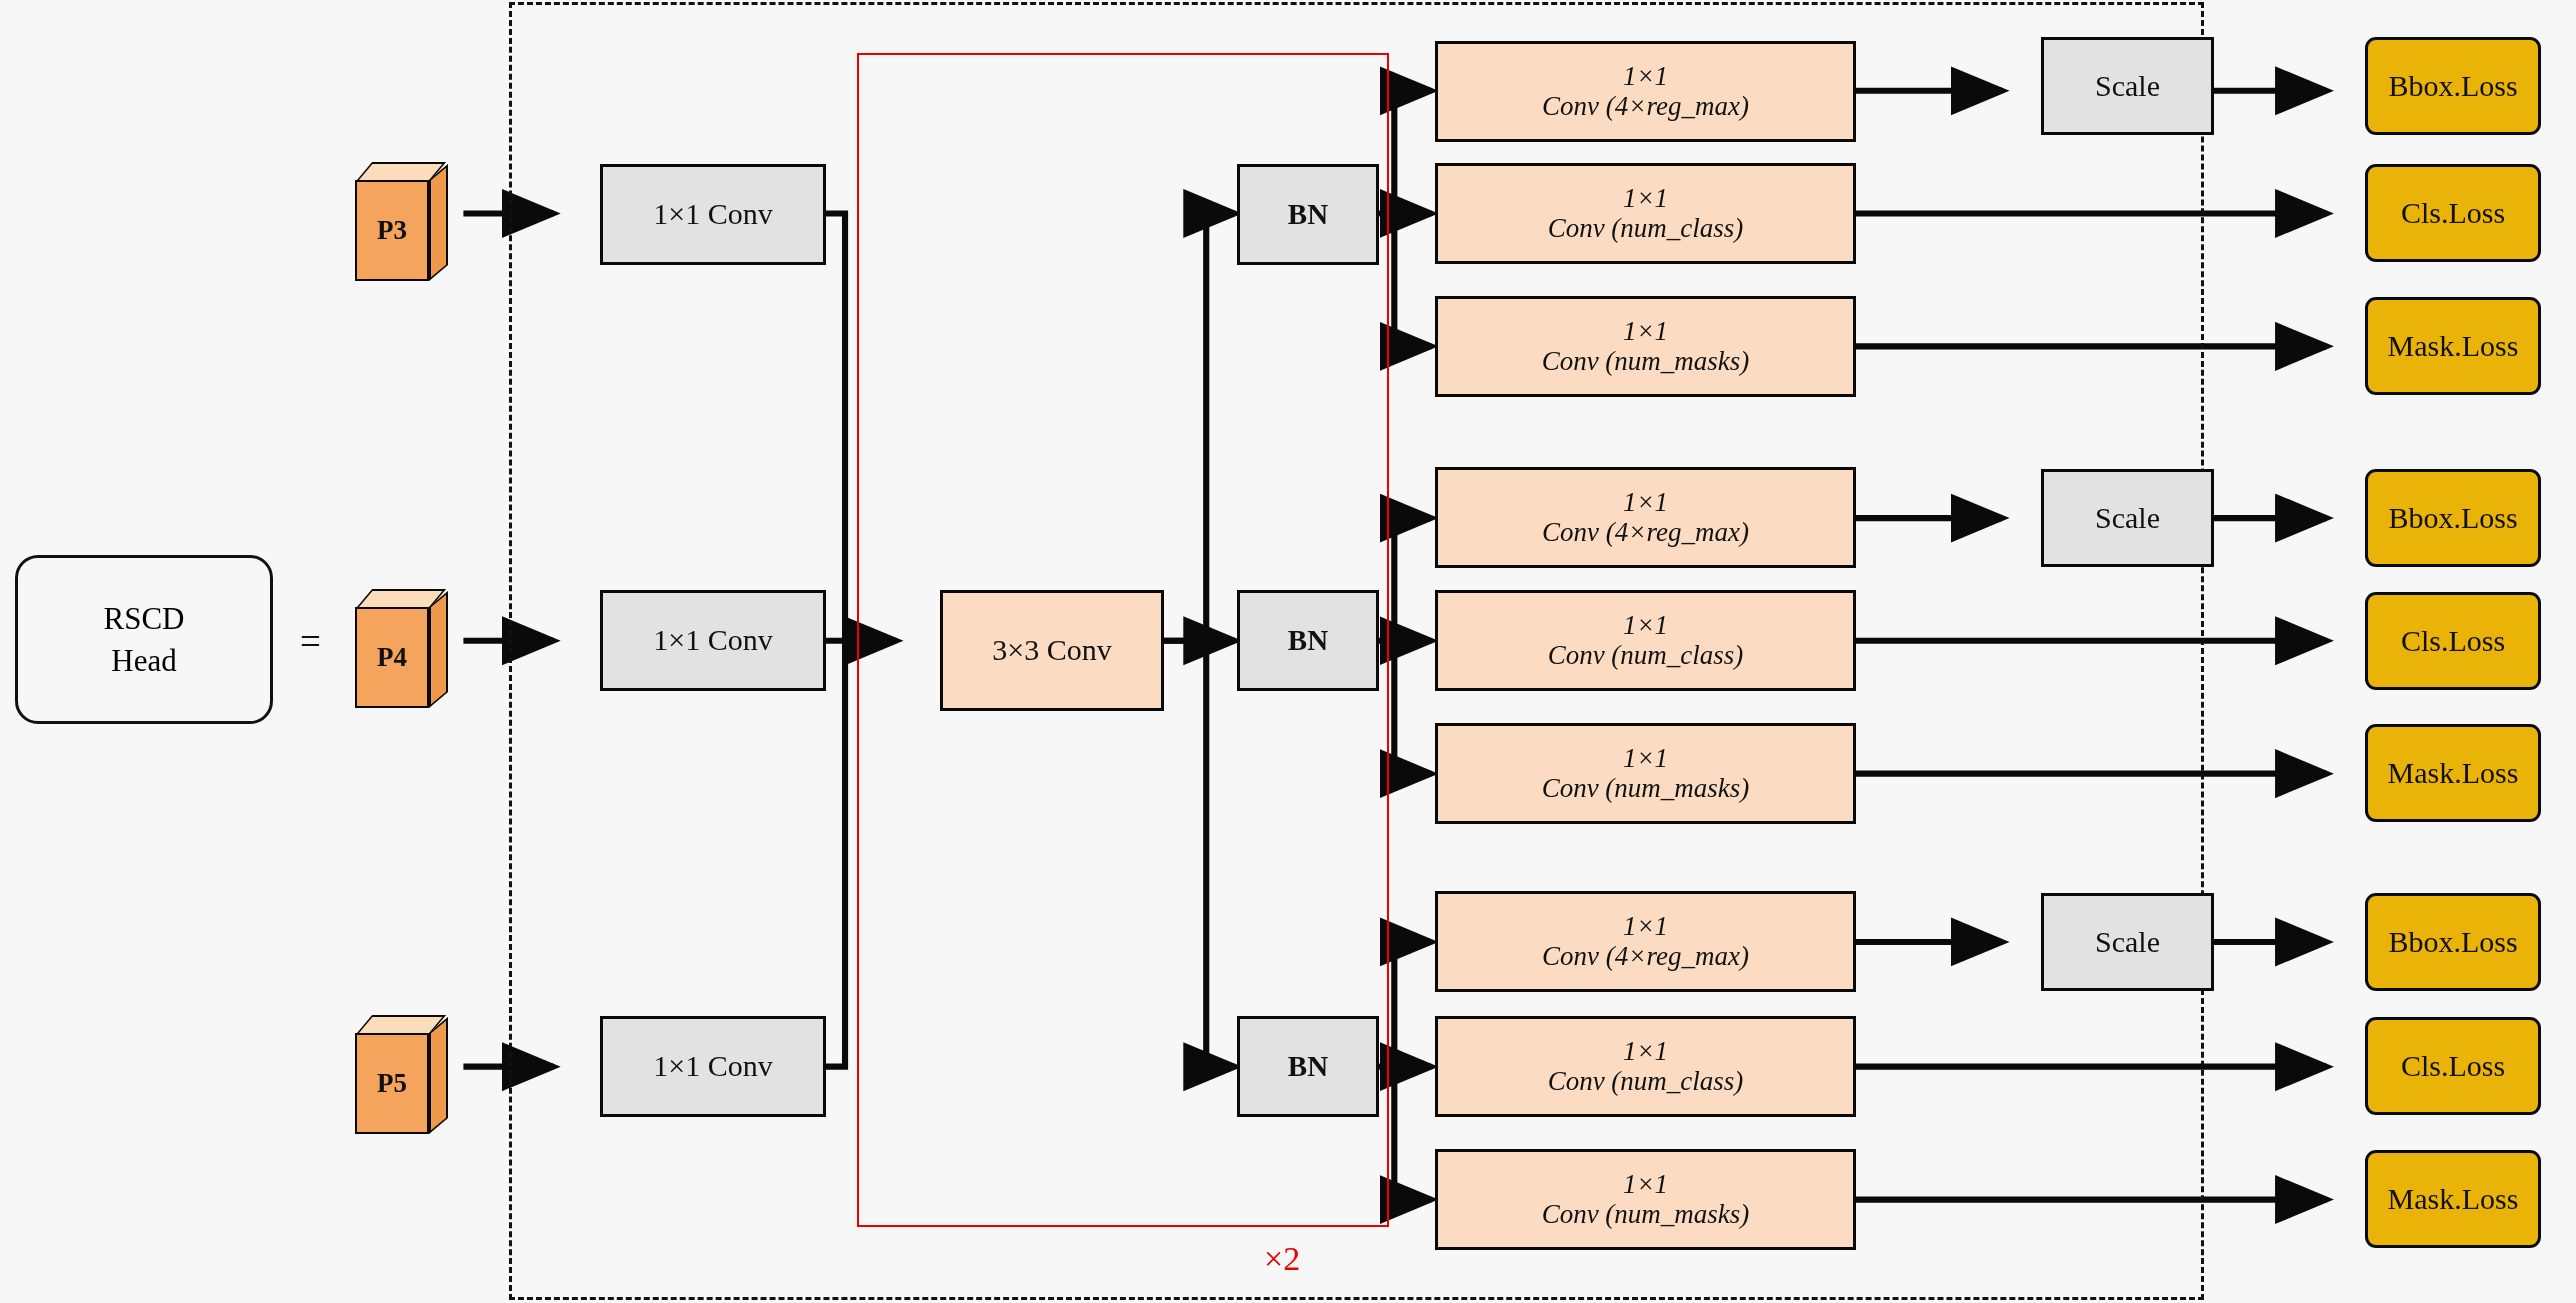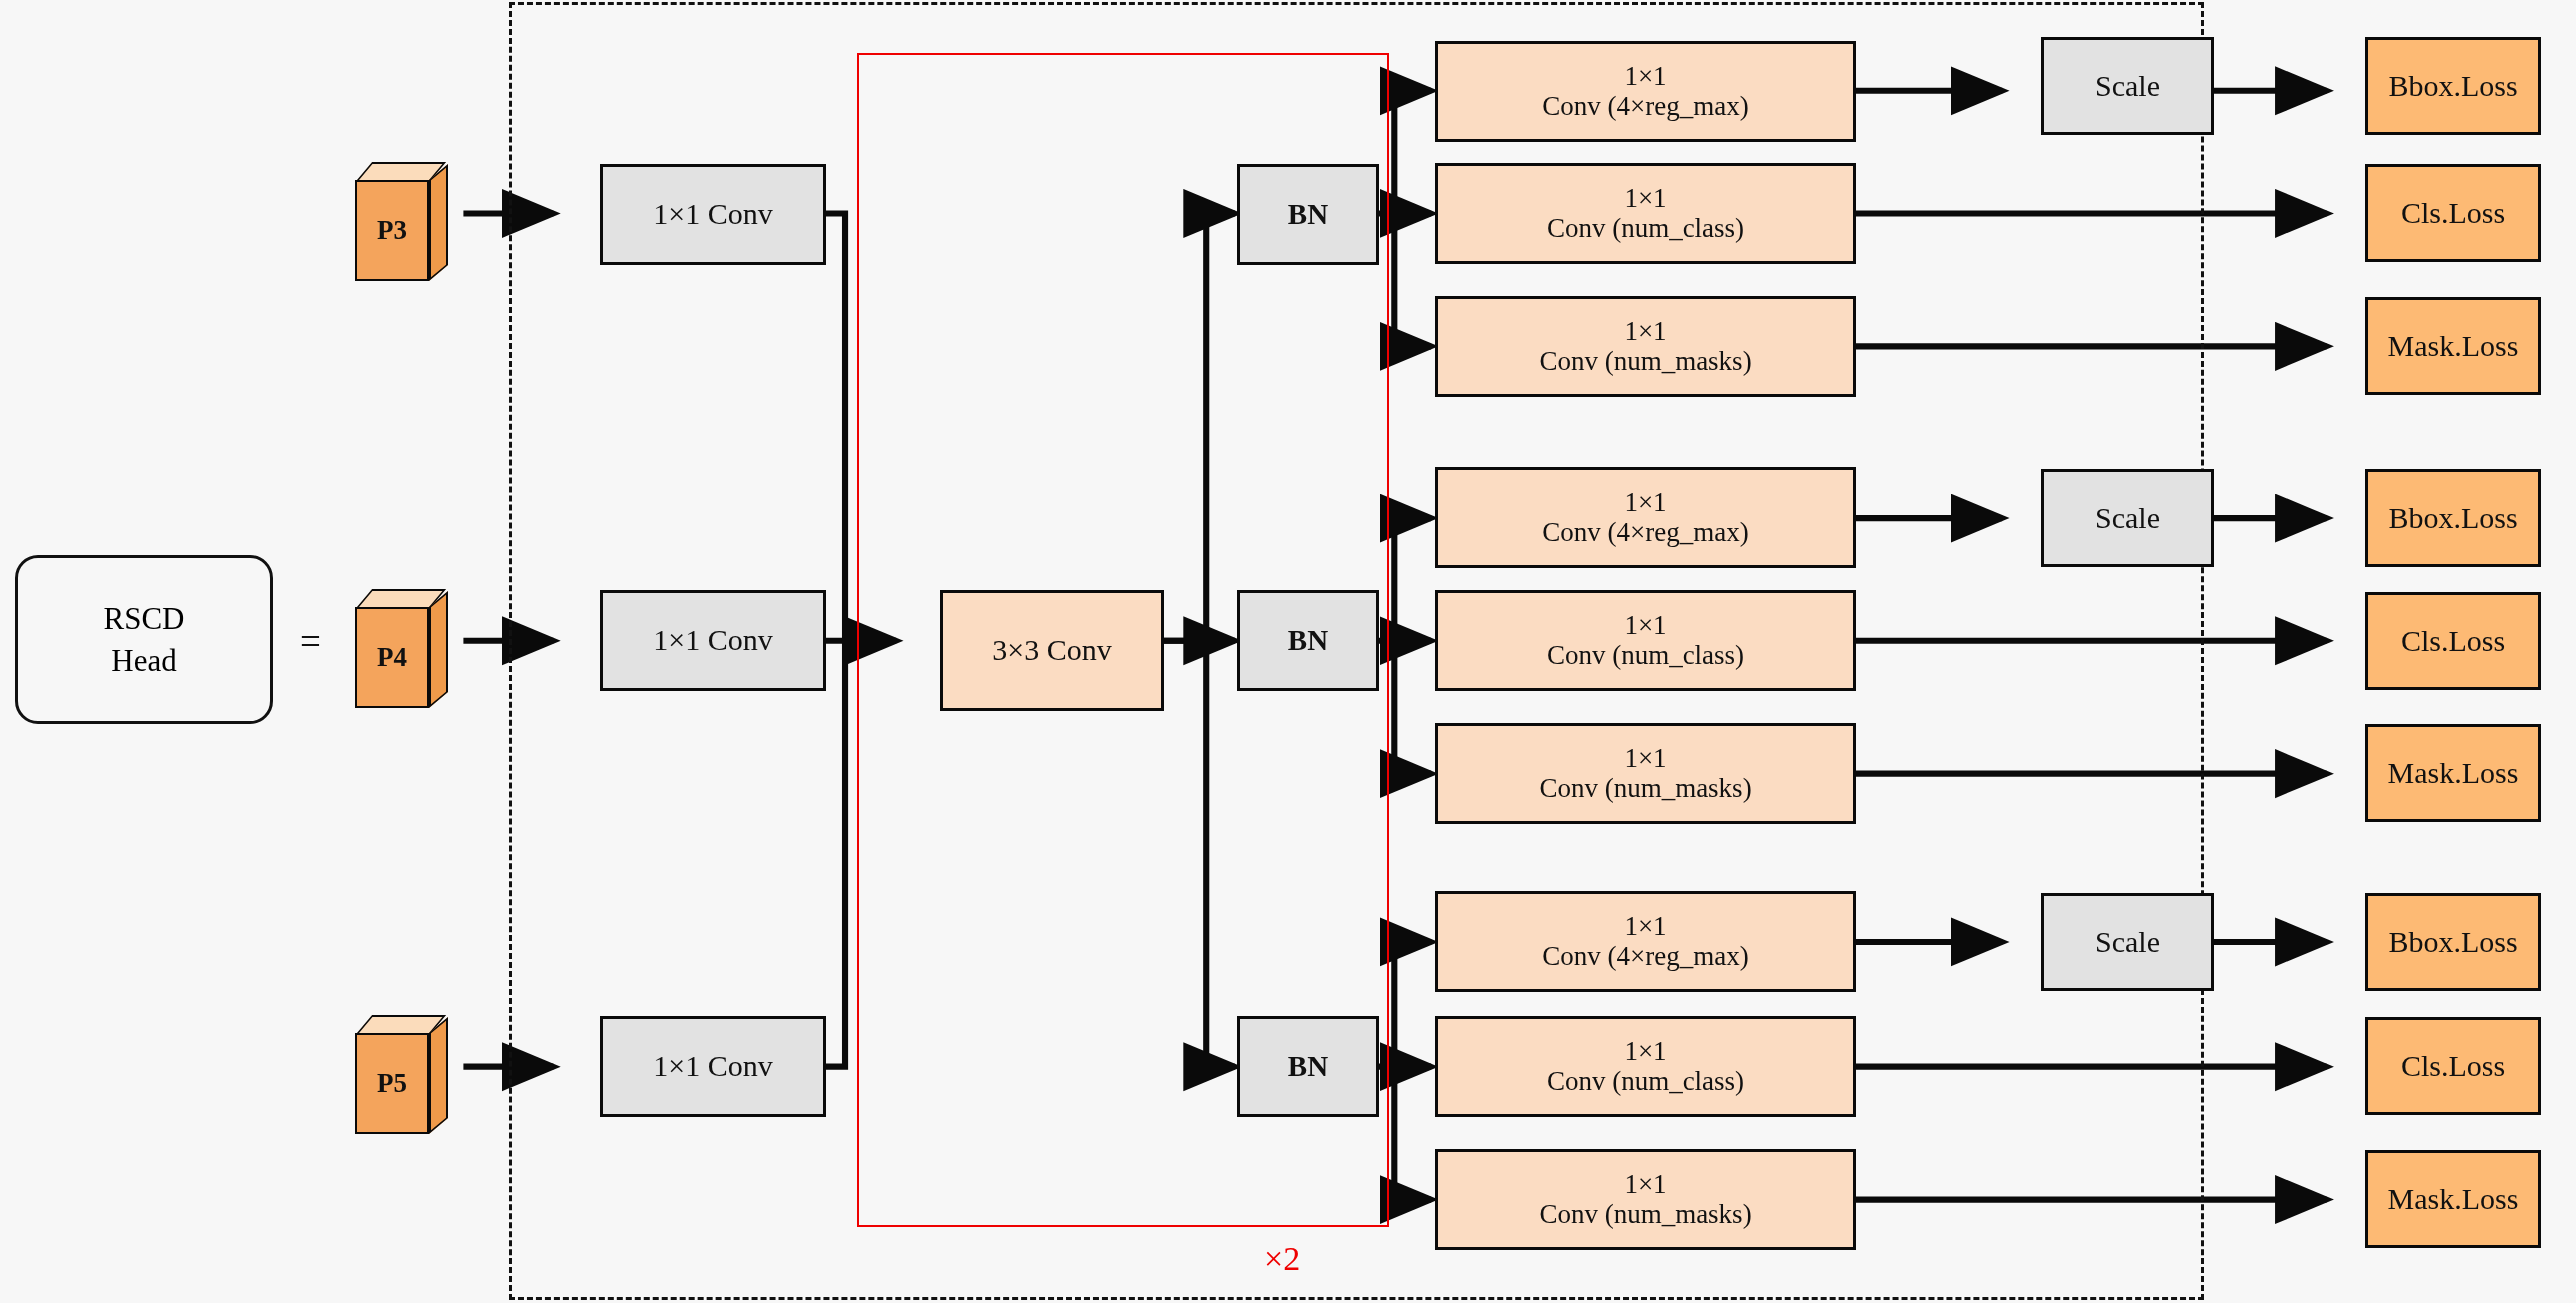--- a/index.html
+++ b/index.html
@@ -5,23 +5,23 @@
   html,body{margin:0;padding:0;background:#f7f7f7;}
   #stage{position:relative;width:2576px;height:1304px;background:#f7f7f7;
          font-family:"Liberation Serif","DejaVu Serif",serif;overflow:hidden;}
   svg#wires{position:absolute;left:0;top:0;width:2576px;height:1304px;}
 
   .node{position:absolute;box-sizing:border-box;display:flex;
         align-items:center;justify-content:center;text-align:center;
         border:3.4px solid #0a0a0a;color:#111;line-height:1.08;}
   .gray{background:#e2e2e2;}
   .peach{background:#fbdcc2;}
-  .loss{background:#fdba74;}
+  .loss{background:#eab308;border-radius:11px;}
   .fs-big{font-size:30px;margin-left:36px;}
-  .fs-conv{font-size:27px;}
+  .fs-conv{font-size:27px;font-style:italic;}
   .fs-bn{font-size:29px;font-weight:bold;}
 
   .headbox{position:absolute;box-sizing:border-box;border:3.4px solid #111;
            border-radius:23px;background:#f7f7f7;display:flex;align-items:center;
            justify-content:center;text-align:center;font-size:31px;line-height:1.35;}
 
   .eqsign{position:absolute;font-size:37px;color:#111;}
 
   
   .cube{position:absolute;}

